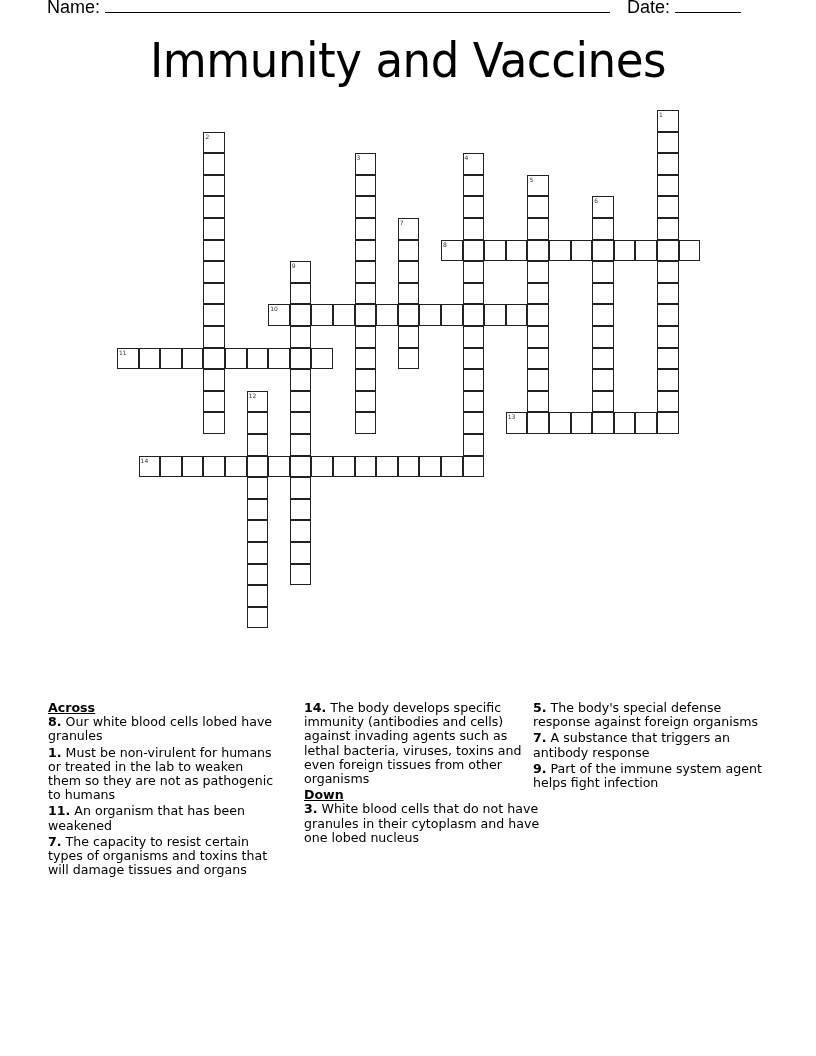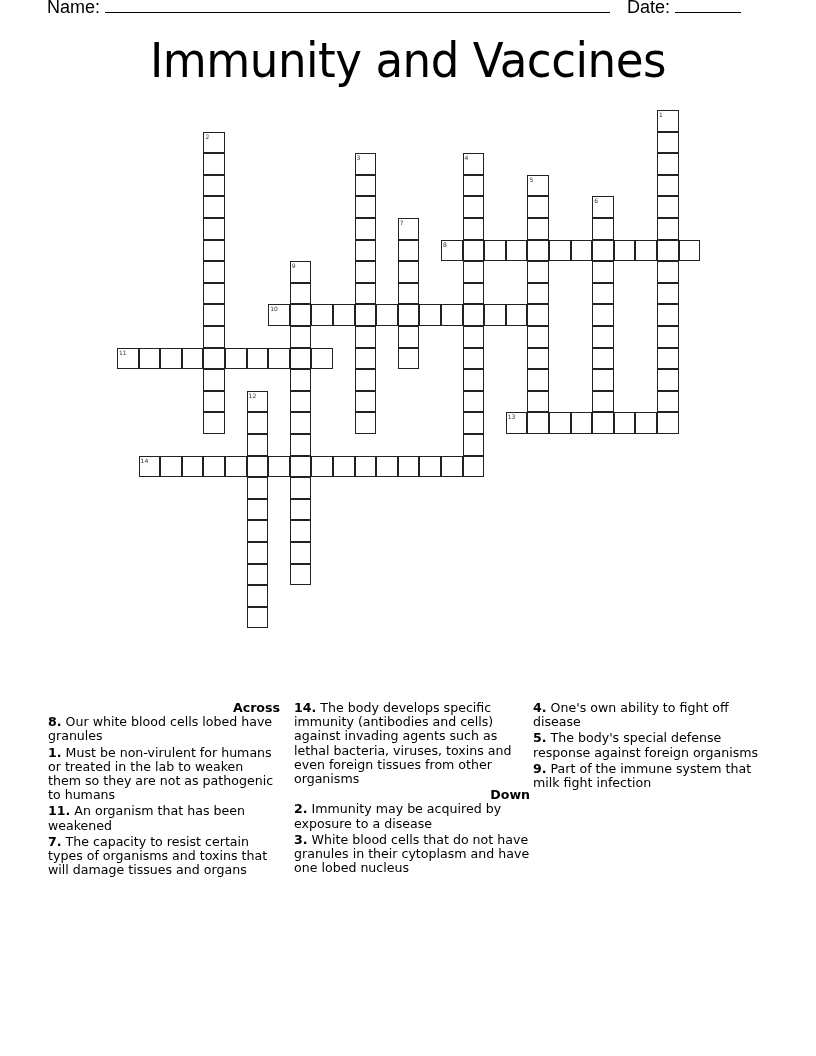--- a/index.html
+++ b/index.html
@@ -5,25 +5,25 @@
   html,body{margin:0;padding:0;background:#fff;}
   body{width:816px;height:1056px;position:relative;overflow:hidden;font-family:"DejaVu Sans",sans-serif;color:#000;}
   .hdr{position:absolute;top:-4px;left:47px;font-family:"Liberation Sans",sans-serif;font-size:18px;white-space:nowrap;}
   .hdr .line{display:inline-block;border-bottom:1px solid #000;height:16px;vertical-align:baseline;}
   .date{position:absolute;top:-4px;left:627px;font-family:"Liberation Sans",sans-serif;font-size:18px;white-space:nowrap;}
   .title{position:absolute;top:32px;left:0;width:816px;text-align:center;font-size:48px;font-family:"DejaVu Sans",sans-serif;letter-spacing:-0.5px;transform:scaleX(0.94);}
   #grid{position:absolute;left:0;top:0;width:816px;height:700px;}
   .cell{position:absolute;width:21.6px;height:21.6px;box-sizing:border-box;border:1px solid #222;background:#fff;}
   .num{position:absolute;left:1px;top:0px;font-size:6px;line-height:7px;color:#333;font-family:"DejaVu Sans",sans-serif;}
   .clues{position:absolute;top:701px;font-size:12.6px;line-height:14.2px;font-family:"DejaVu Sans",sans-serif;}
-  .clues .head{font-weight:bold;text-align:right;}
+  .clues .head{text-decoration:underline;font-weight:bold;}
   .clue{margin:0 0 2px 0;}
   .clue b{font-weight:bold;}
   .col1{left:48px;width:232px;}
-  .col2{left:294px;width:236px;}
+  .col2{left:304px;width:236px;}
   .col3{left:533px;width:240px;}
 </style>
 </head>
 <body>
 
 <div class="hdr">
   <span>Name:</span>
   <span class="line" style="width:505px;"></span>
 </div>
 <div class="date">
@@ -223,21 +223,20 @@
   <div class="head">Across</div>
   <div class="clue"><b>8.</b> <span>Our white blood cells lobed have granules</span></div>
   <div class="clue"><b>1.</b> <span>Must be non-virulent for humans or treated in the lab to weaken them so they are not as pathogenic to humans</span></div>
   <div class="clue"><b>11.</b> <span>An organism that has been weakened</span></div>
   <div class="clue"><b>7.</b> <span>The capacity to resist certain types of organisms and toxins that will damage tissues and organs</span></div>
 </div>
 
 <div class="clues col2">
   <div class="clue"><b>14.</b> <span>The body develops specific immunity (antibodies and cells) against invading agents such as lethal bacteria, viruses, toxins and even foreign tissues from other organisms</span></div>
   <div class="head">Down</div>
-  <div class="clue"><b>2.</b> <span>Immunity may be acquired by exposure to a disease</span></div>
   <div class="clue"><b>3.</b> <span>White blood cells that do not have granules in their cytoplasm and have one lobed nucleus</span></div>
 </div>
 
 <div class="clues col3">
-  <div class="clue"><b>4.</b> <span>One's own ability to fight off disease</span></div>
   <div class="clue"><b>5.</b> <span>The body's special defense response against foreign organisms</span></div>
-  <div class="clue"><b>9.</b> <span>Part of the immune system that milk fight infection</span></div>
+  <div class="clue"><b>7.</b> <span>A substance that triggers an antibody response</span></div>
+  <div class="clue"><b>9.</b> <span>Part of the immune system agent helps fight infection</span></div>
 </div>
 
 </body></html>

